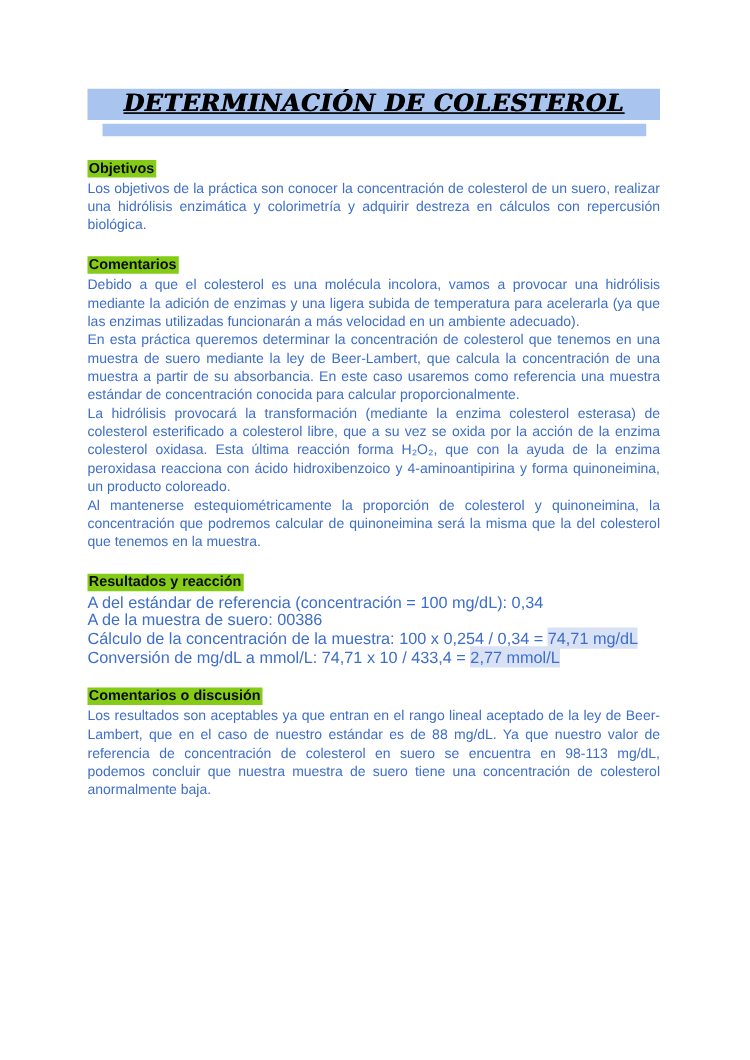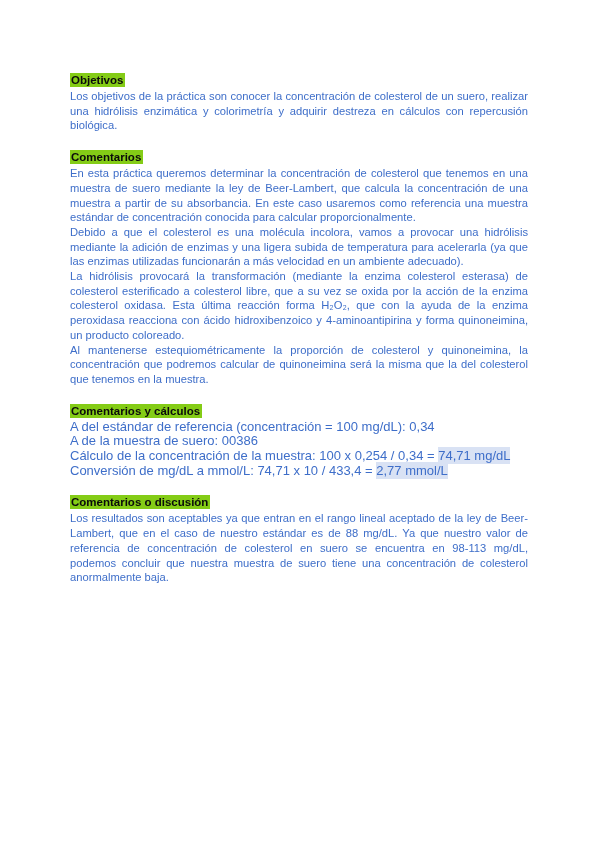--- a/index.html
+++ b/index.html
@@ -81,41 +81,47 @@
     background: #d9e2f4;
     padding: 1px 0 1px 0;
   }
 </style>
 </head>
 <body>
 
 <div class="page">
   <div class="doc">
 
+    <div class="title-block">
+      <div class="title-banner">
+        <span class="title-text">DETERMINACIÓN DE COLESTEROL</span>
+      </div>
+      <div class="title-underline-bar"></div>
+    </div>
 
     <div class="section">
       <div class="heading-line">
         <span class="heading">Objetivos</span>
       </div>
       <p class="para">Los objetivos de la práctica son conocer la concentración de colesterol de un suero, realizar una hidrólisis enzimática y colorimetría y adquirir destreza en cálculos con repercusión biológica.</p>
     </div>
 
     <div class="section">
       <div class="heading-line">
         <span class="heading">Comentarios</span>
       </div>
+      <p class="para">Debido a que el colesterol es una molécula incolora, vamos a provocar una hidrólisis mediante la adición de enzimas y una ligera subida de temperatura para acelerarla (ya que las enzimas utilizadas funcionarán a más velocidad en un ambiente adecuado).</p>
       <p class="para">En esta práctica queremos determinar la concentración de colesterol que tenemos en una muestra de suero mediante la ley de Beer-Lambert, que calcula la concentración de una muestra a partir de su absorbancia. En este caso usaremos como referencia una muestra estándar de concentración conocida para calcular proporcionalmente.</p>
-      <p class="para">Debido a que el colesterol es una molécula incolora, vamos a provocar una hidrólisis mediante la adición de enzimas y una ligera subida de temperatura para acelerarla (ya que las enzimas utilizadas funcionarán a más velocidad en un ambiente adecuado).</p>
       <p class="para">La hidrólisis provocará la transformación (mediante la enzima colesterol esterasa) de colesterol esterificado a colesterol libre, que a su vez se oxida por la acción de la enzima colesterol oxidasa. Esta última reacción forma H₂O₂, que con la ayuda de la enzima peroxidasa reacciona con ácido hidroxibenzoico y 4-aminoantipirina y forma quinoneimina, un producto coloreado.</p>
       <p class="para">Al mantenerse estequiométricamente la proporción de colesterol y quinoneimina, la concentración que podremos calcular de quinoneimina será la misma que la del colesterol que tenemos en la muestra.</p>
     </div>
 
     <div class="section">
       <div class="heading-line">
-        <span class="heading">Comentarios y cálculos</span>
+        <span class="heading">Resultados y reacción</span>
       </div>
       <p class="result-line"><span>A del estándar de referencia (concentración = 100 mg/dL): 0,34</span></p>
       <p class="result-line"><span>A de la muestra de suero: 00386</span></p>
       <p class="result-line"><span>Cálculo de la concentración de la muestra: 100 x 0,254 / 0,34 = </span><span class="hl-value">74,71 mg/dL</span></p>
       <p class="result-line"><span>Conversión de mg/dL a mmol/L: 74,71 x 10 / 433,4 = </span><span class="hl-value">2,77 mmol/L</span></p>
     </div>
 
     <div class="section">
       <div class="heading-line">
         <span class="heading">Comentarios o discusión</span>

